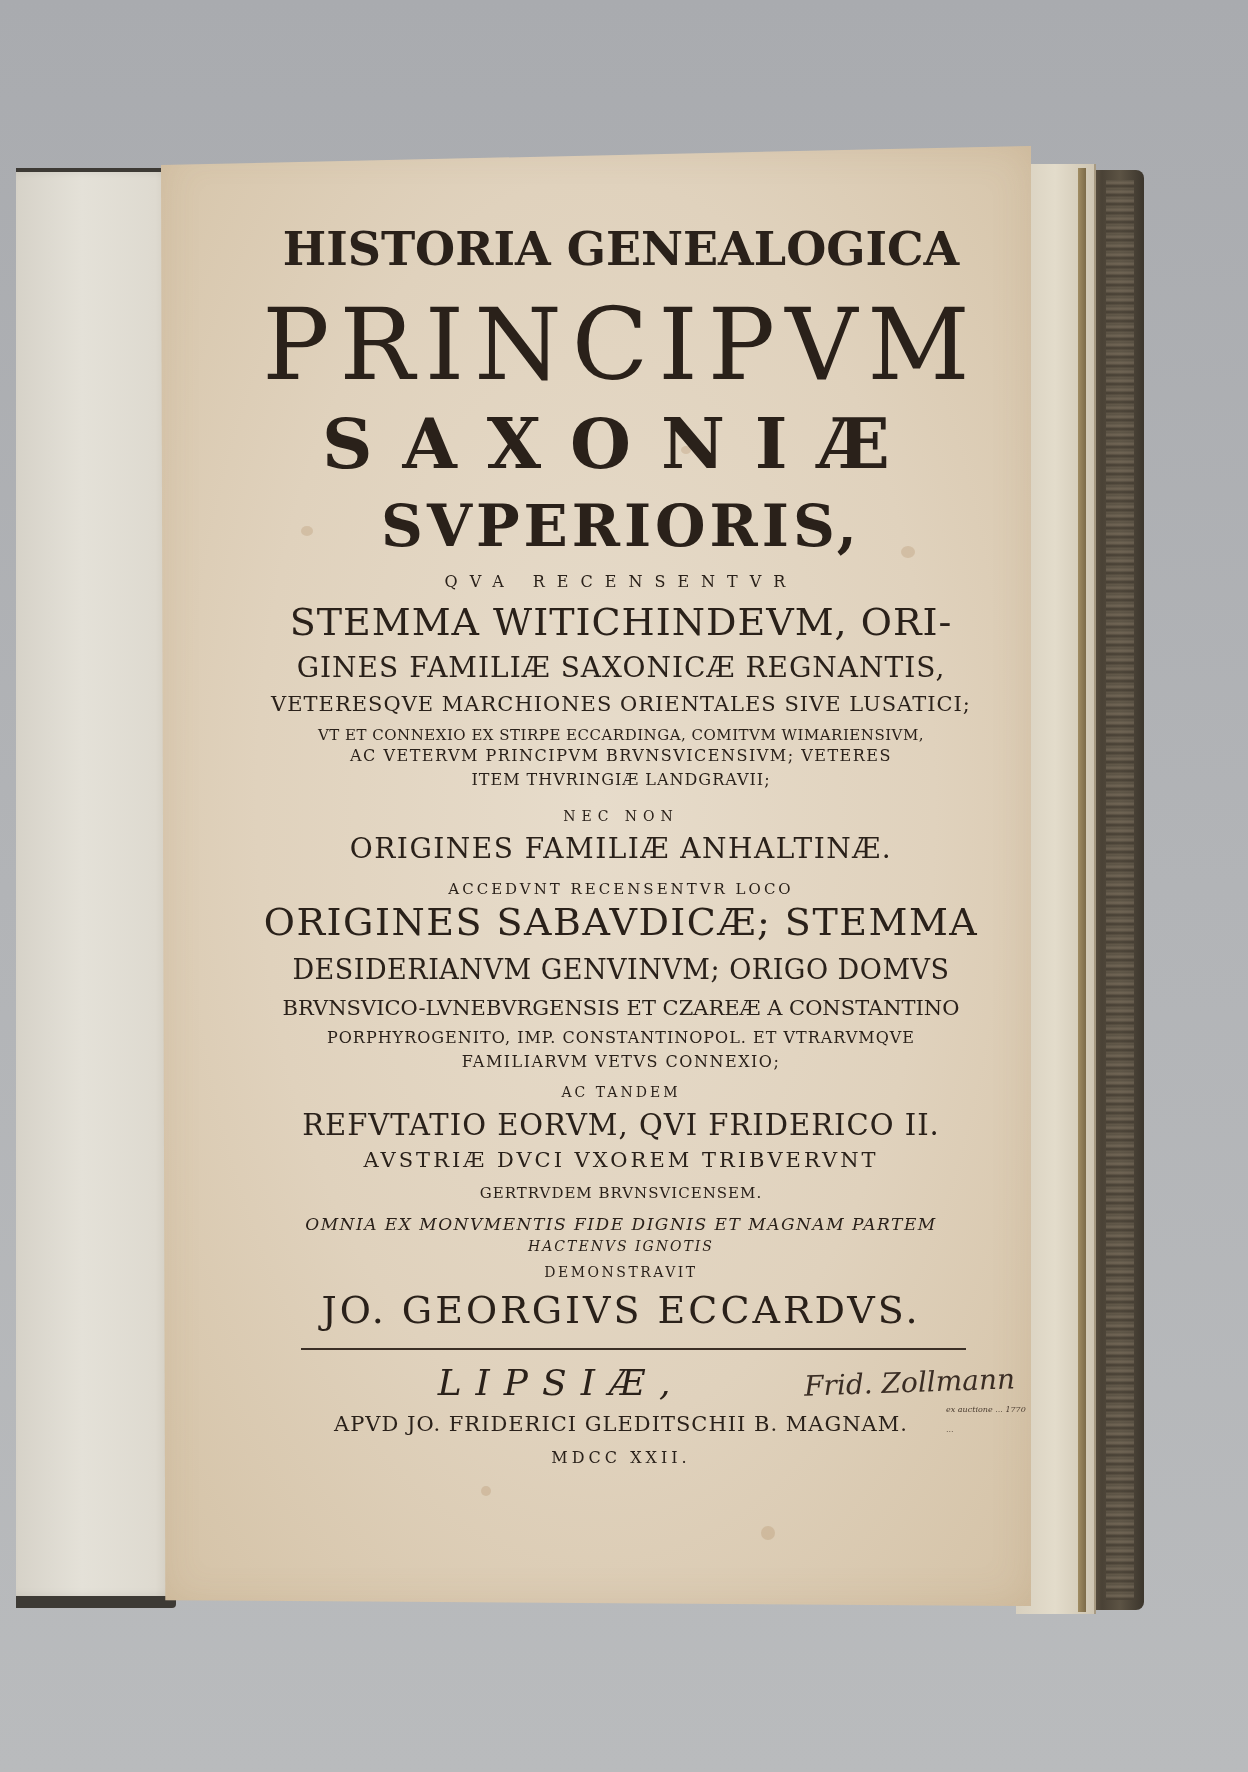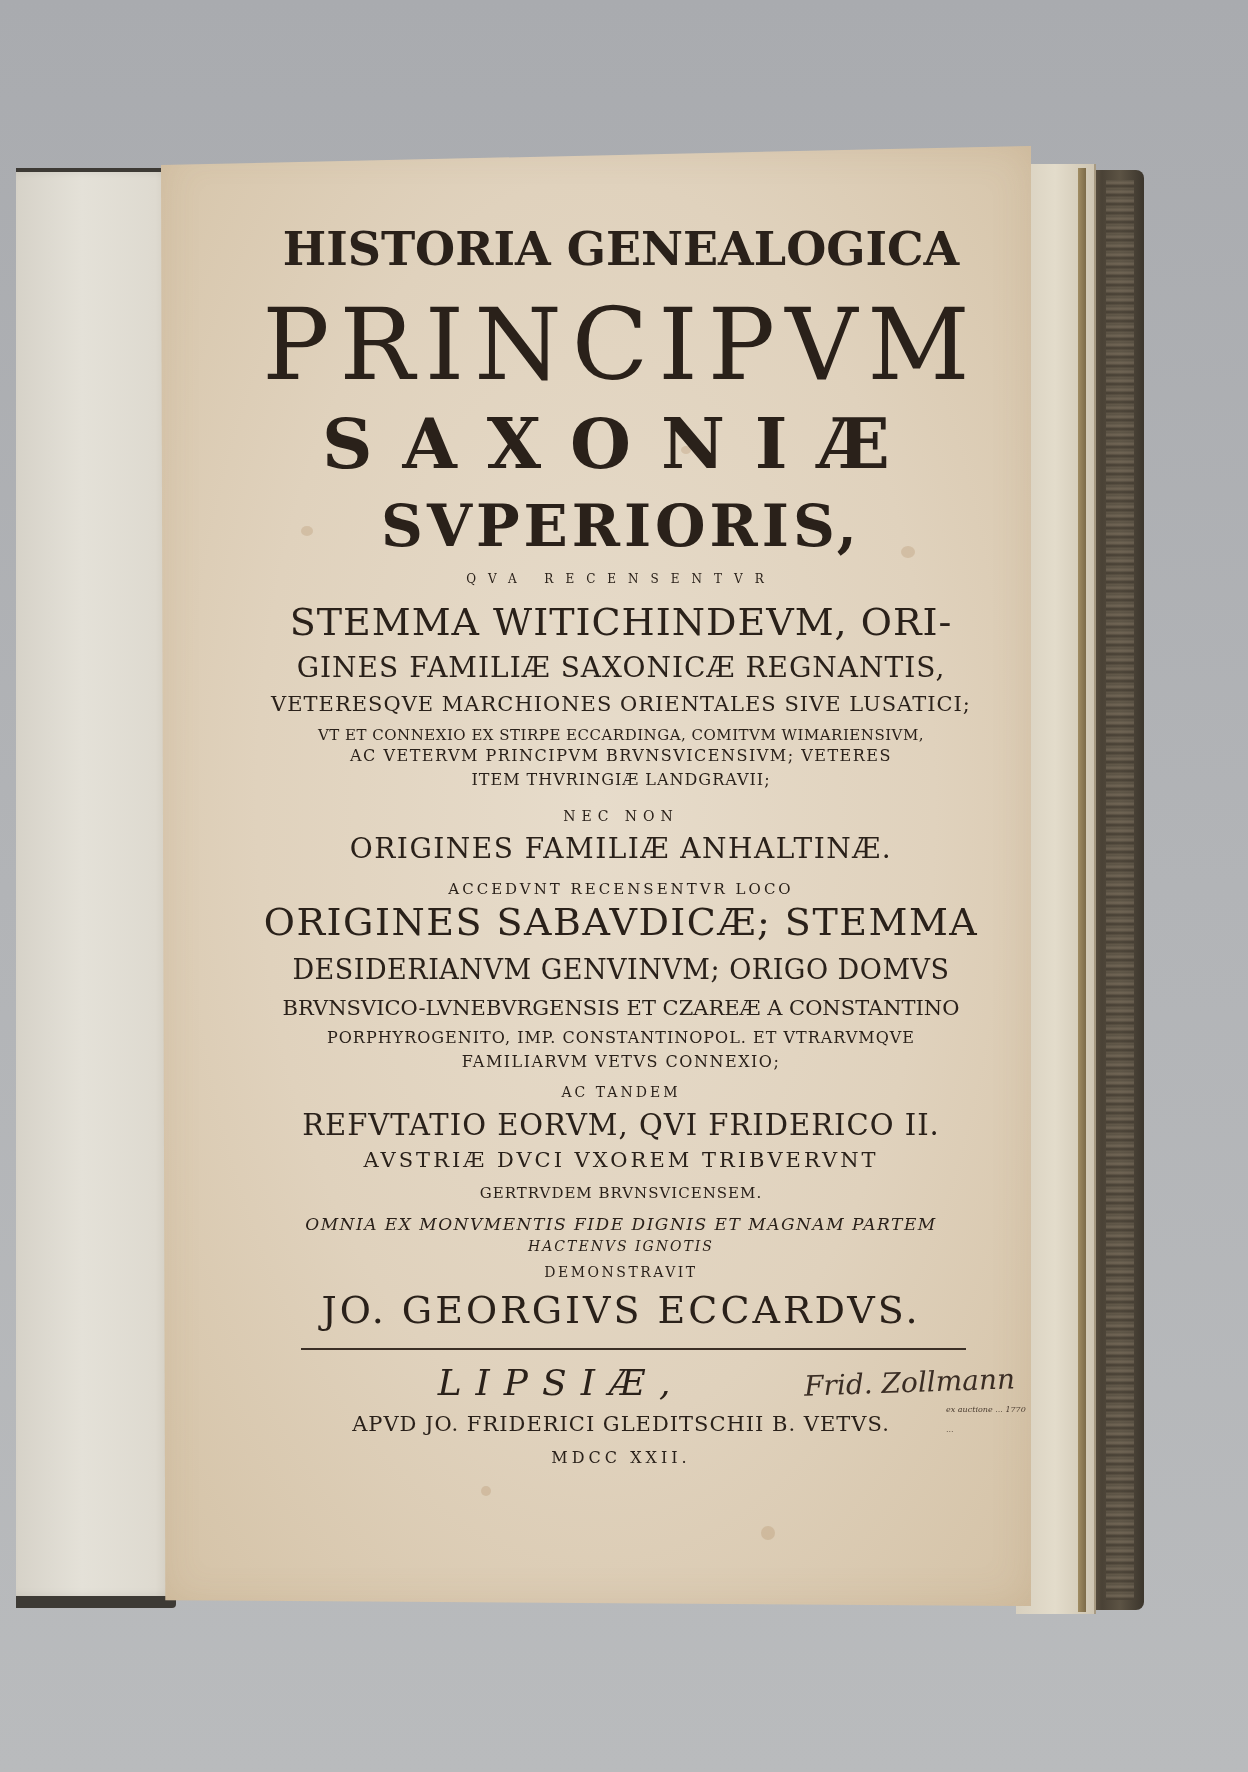--- a/index.html
+++ b/index.html
@@ -46,21 +46,21 @@
   }
   .content {
     position: absolute; left: 215px; top: 0; width: 780px;
     text-align: center; color: #2a211a;
   }
   .line { position: absolute; left: 0; width: 780px; white-space: nowrap; text-align: center; }
   .l1 { top: 222px; font-size: 46px; letter-spacing: 0px; font-weight: bold; }
   .l2 { top: 286px; font-size: 100px; letter-spacing: 10px; font-weight: normal; }
   .l3 { top: 402px; font-size: 70px; letter-spacing: 30px; font-weight: bold; }
   .l4 { top: 492px; font-size: 58px; letter-spacing: 4px; font-weight: bold; }
-  .l5 { top: 572px; font-size: 12px; letter-spacing: 12px; }
+  .l5 { top: 572px; font-size: 16px; letter-spacing: 12px; }
   .l6 { top: 600px; font-size: 38px; letter-spacing: 1px; }
   .l7 { top: 651px; font-size: 28px; letter-spacing: 1px; }
   .l8 { top: 692px; font-size: 21px; letter-spacing: 1px; }
   .l9 { top: 726px; font-size: 15px; letter-spacing: 0.5px; }
   .l10 { top: 746px; font-size: 16px; letter-spacing: 1.5px; }
   .l11 { top: 770px; font-size: 16px; letter-spacing: 1px; }
   .l12 { top: 808px; font-size: 14px; letter-spacing: 6px; }
   .l13 { top: 832px; font-size: 28px; letter-spacing: 1.5px; }
   .l14 { top: 880px; font-size: 15px; letter-spacing: 3px; }
   .l15 { top: 900px; font-size: 38px; letter-spacing: 1.5px; }
@@ -135,20 +135,20 @@
     <div class="line l19">FAMILIARVM VETVS CONNEXIO;</div>
     <div class="line l20">AC TANDEM</div>
     <div class="line l21">REFVTATIO EORVM, QVI FRIDERICO II.</div>
     <div class="line l22">AVSTRIÆ DVCI VXOREM TRIBVERVNT</div>
     <div class="line l23">GERTRVDEM BRVNSVICENSEM.</div>
     <div class="line l24">OMNIA EX MONVMENTIS FIDE DIGNIS ET MAGNAM PARTEM</div>
     <div class="line l25">HACTENVS IGNOTIS</div>
     <div class="line l26">DEMONSTRAVIT</div>
     <div class="line l27">JO. GEORGIVS ECCARDVS.</div>
     <div class="line l28">LIPSIÆ,</div>
-    <div class="line l29">APVD JO. FRIDERICI GLEDITSCHII B. VETVS.</div>
+    <div class="line l29">APVD JO. FRIDERICI GLEDITSCHII B. MAGNAM.</div>
     <div class="line l30">MDCC XXII.</div>
   </div>
 
   <div class="rule"></div>
   <div class="signature">Frid. Zollmann</div>
   <div class="sig-note">ex auctione ... 1770 ...</div>
 </div>
 
 </body></html>

